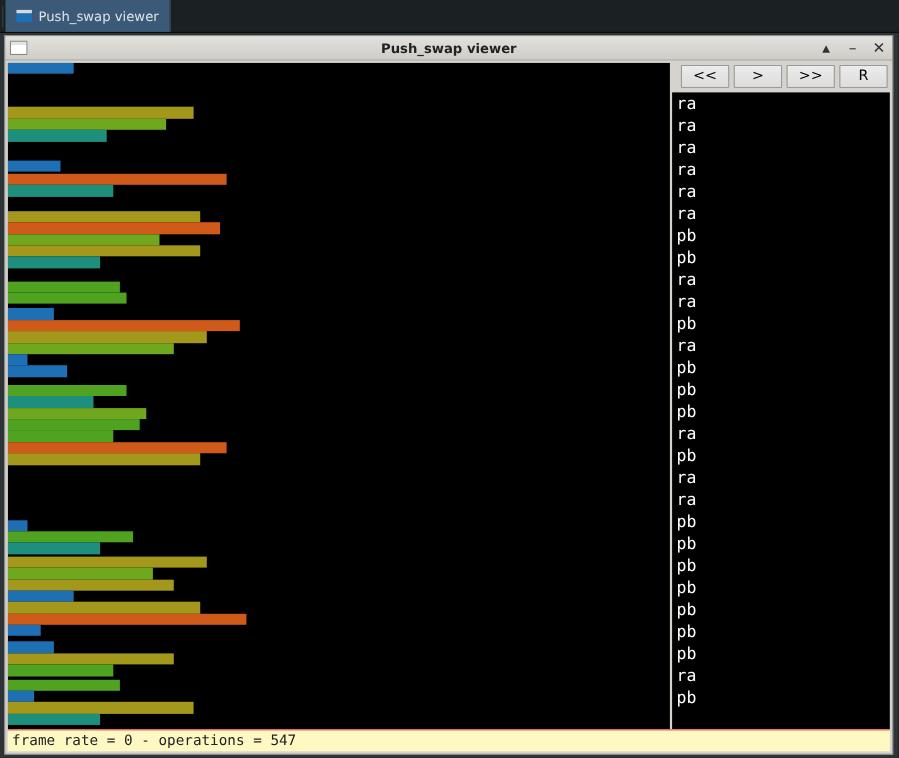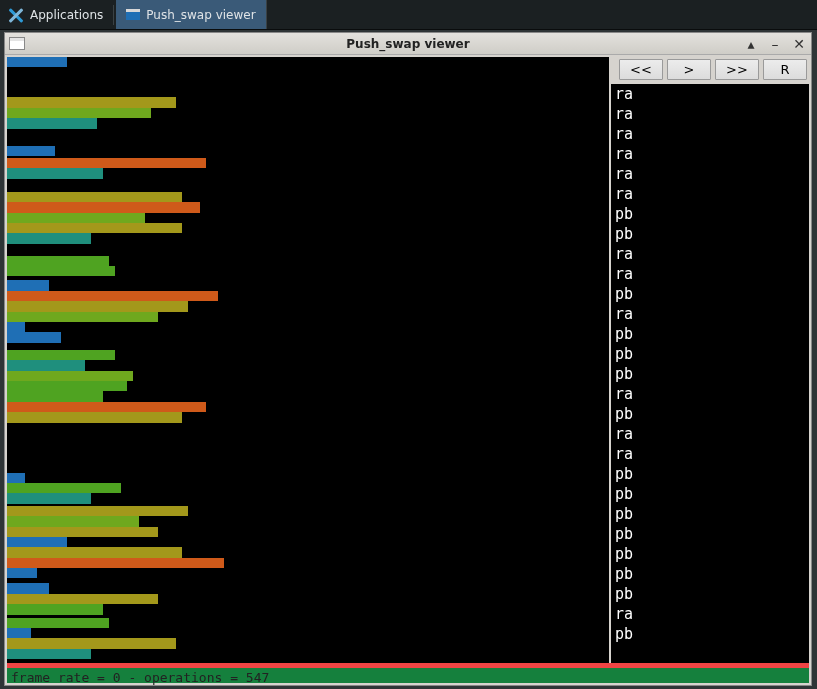--- a/index.html
+++ b/index.html
@@ -167,36 +167,32 @@
     color: #fff;
     font-family: monospace;
     font-size: 15px;
     line-height: 20px;
     padding: 0 4px;
     overflow: hidden;
     white-space: pre;
   }
   .status {
     height: 20px;
-    background: #15803d;
+    background: #fef9c3;
     color: #222;
     font-family: monospace;
     font-size: 13px;
     padding: 2px 4px 0 4px;
-    border-top: 5px solid #ef4444;
+    border-top: 1px solid #ef4444;
   }
 </style>
 </head>
 <body>
 
 <div class="taskbar">
-  <div class="app-menu">
-    <span class="x-logo"></span>
-    <span>Applications</span>
-  </div>
   <span class="task-sep"></span>
   <div class="task-item active">
     <span class="task-icon win-icon"></span>
     <span>Push_swap viewer</span>
   </div>
 </div>
 
 <div class="window">
   <div class="titlebar">
     <span class="title-icon"></span>

